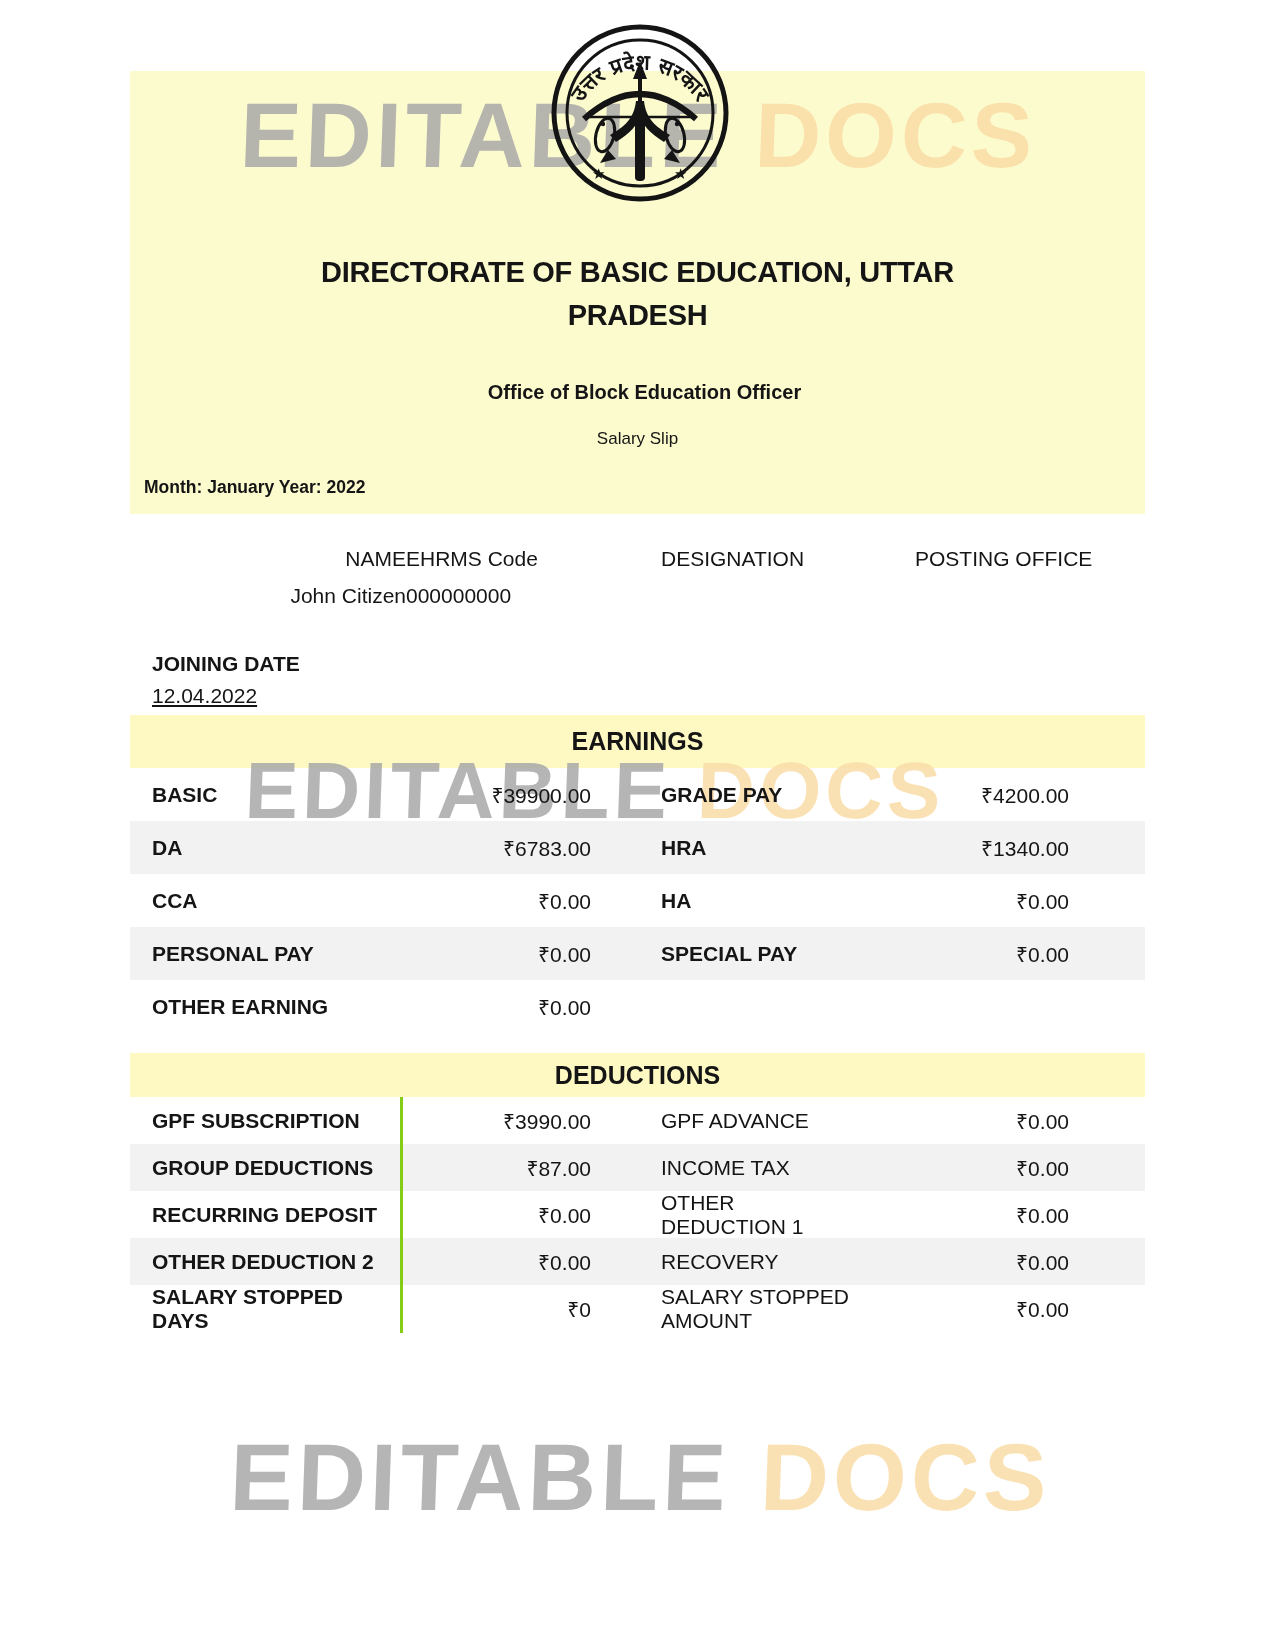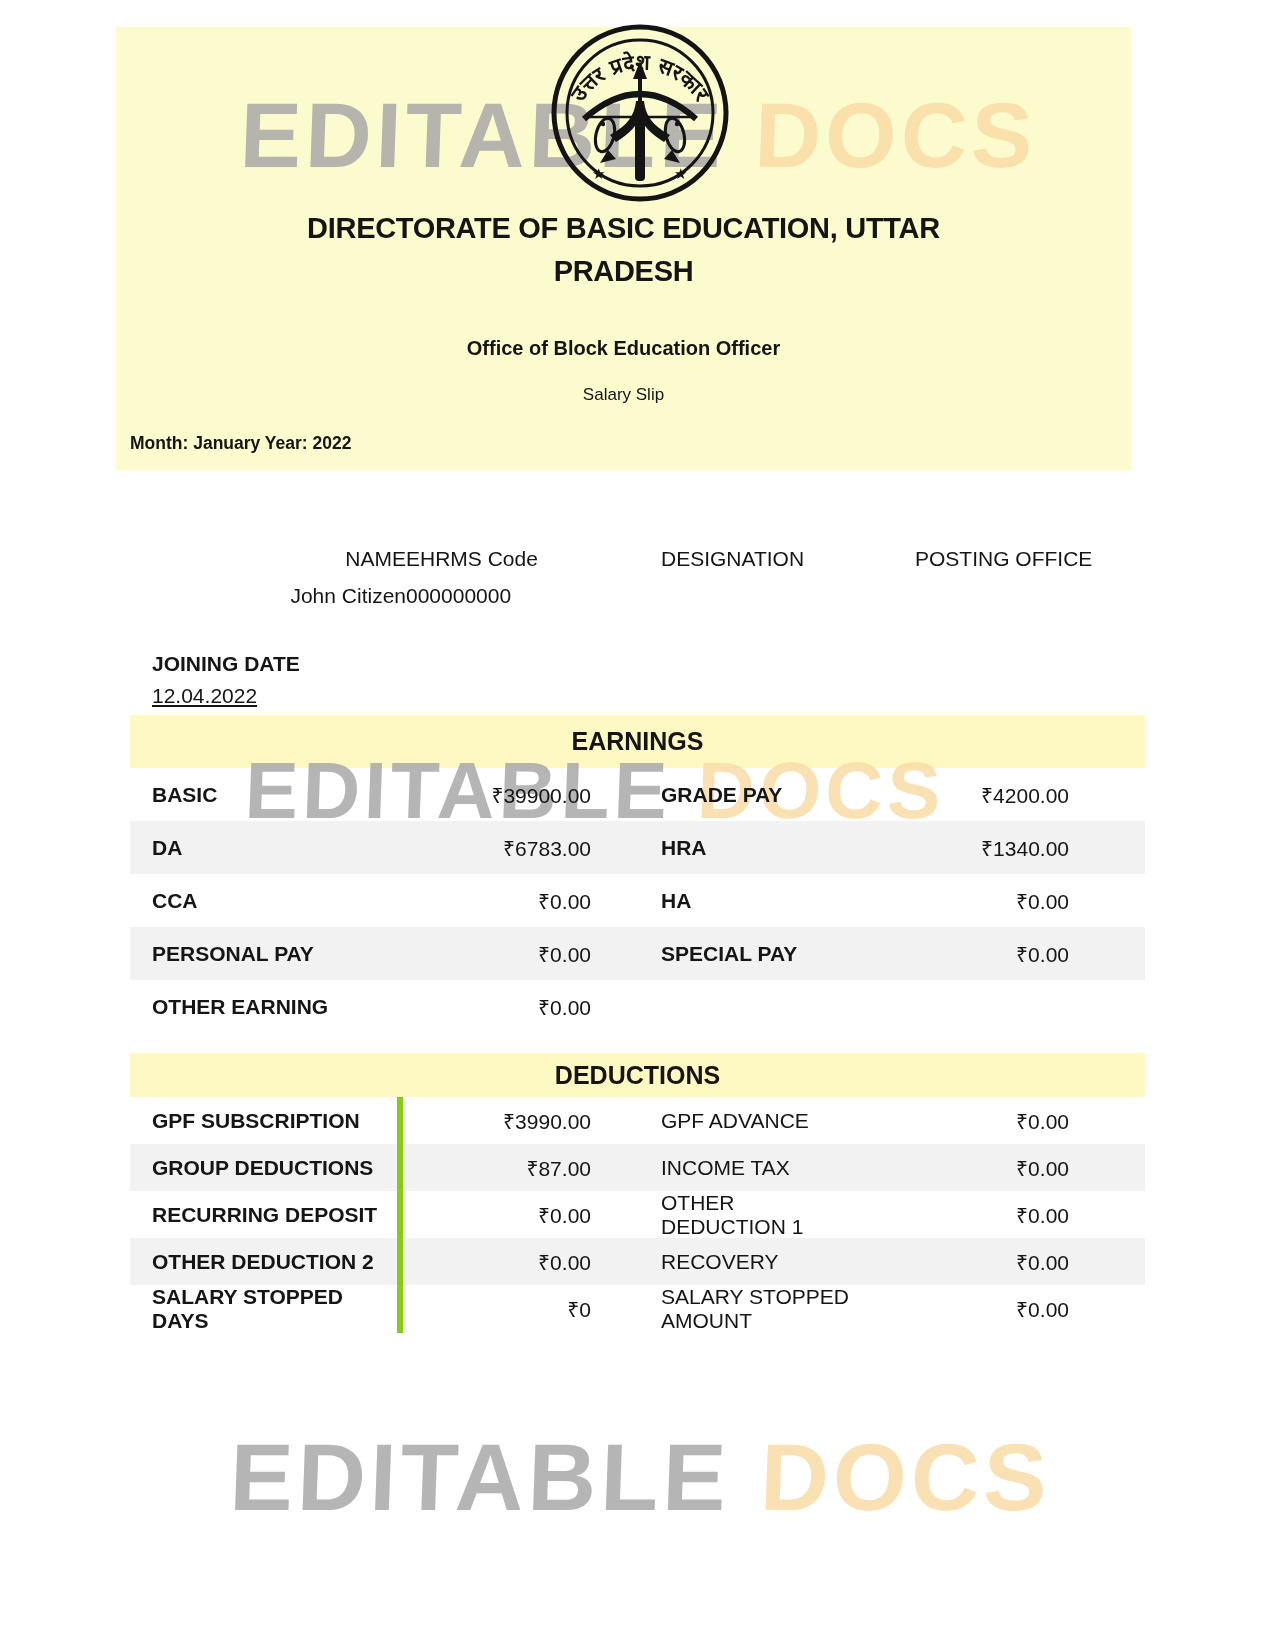--- a/index.html
+++ b/index.html
@@ -4,35 +4,35 @@
 <style>
   html,body{margin:0;padding:0;background:#ffffff;}
   #page{
     position:relative;
     width:1275px;height:1650px;
     background:#ffffff;
     font-family:"Liberation Sans", sans-serif;
     color:#151515;
     overflow:hidden;
   }
-  .content{position:absolute;left:116px;width:1015px;}
+  .content{position:absolute;left:130px;width:1015px;margin-top:44px;}
 
   
   .masthead{
     top:27px;height:443px;
     background:#fcfbce;
   }
   .org-title{
     position:absolute;top:180px;left:0;width:100%;
     text-align:center;font-weight:bold;font-size:29px;line-height:43px;
     letter-spacing:-0.3px;z-index:3;
   }
   .office-line{
     position:absolute;top:310px;left:0;width:100%;
-    text-align:center;font-weight:bold;font-size:20px;z-index:3;
+    text-align:center;font-weight:bold;font-size:20px;z-index:3;padding-left:7px;
   }
   .doc-type{
     position:absolute;top:358px;left:0;width:100%;
     text-align:center;font-weight:normal;font-size:17px;z-index:3;
   }
   .period-line{
     position:absolute;top:406px;left:14px;
     font-weight:bold;font-size:17.5px;z-index:3;
   }
 
@@ -78,21 +78,21 @@
   }
   .earnings-table .pay-row{height:53px;}
   .deductions-table .pay-row{height:47px;}
   .pay-row.alt{background:#f2f2f2;}
   .pay-row > span{position:relative;z-index:2;font-size:21px;}
   .cell-l1{padding-left:22px;font-weight:bold;}
   .cell-v1{text-align:right;padding-right:9px;}
   .cell-l2{padding-left:61px;font-weight:bold;}
   .cell-v2{text-align:right;padding-right:76px;}
   .deductions-table .cell-l2{font-weight:normal;}
-  .deductions-table .cell-l1{border-right:6px solid #84cc16;height:100%;display:flex;align-items:center;box-sizing:border-box;}
+  .deductions-table .cell-l1{border-right:3px solid #84cc16;height:100%;display:flex;align-items:center;box-sizing:border-box;}
 </style>
 </head>
 <body>
 
 <div id="page">
 
   <div class="watermark wm-top">
     <span class="wm-w1">EDITABLE</span>
     <span class="wm-w2">DOCS</span>
   </div>

